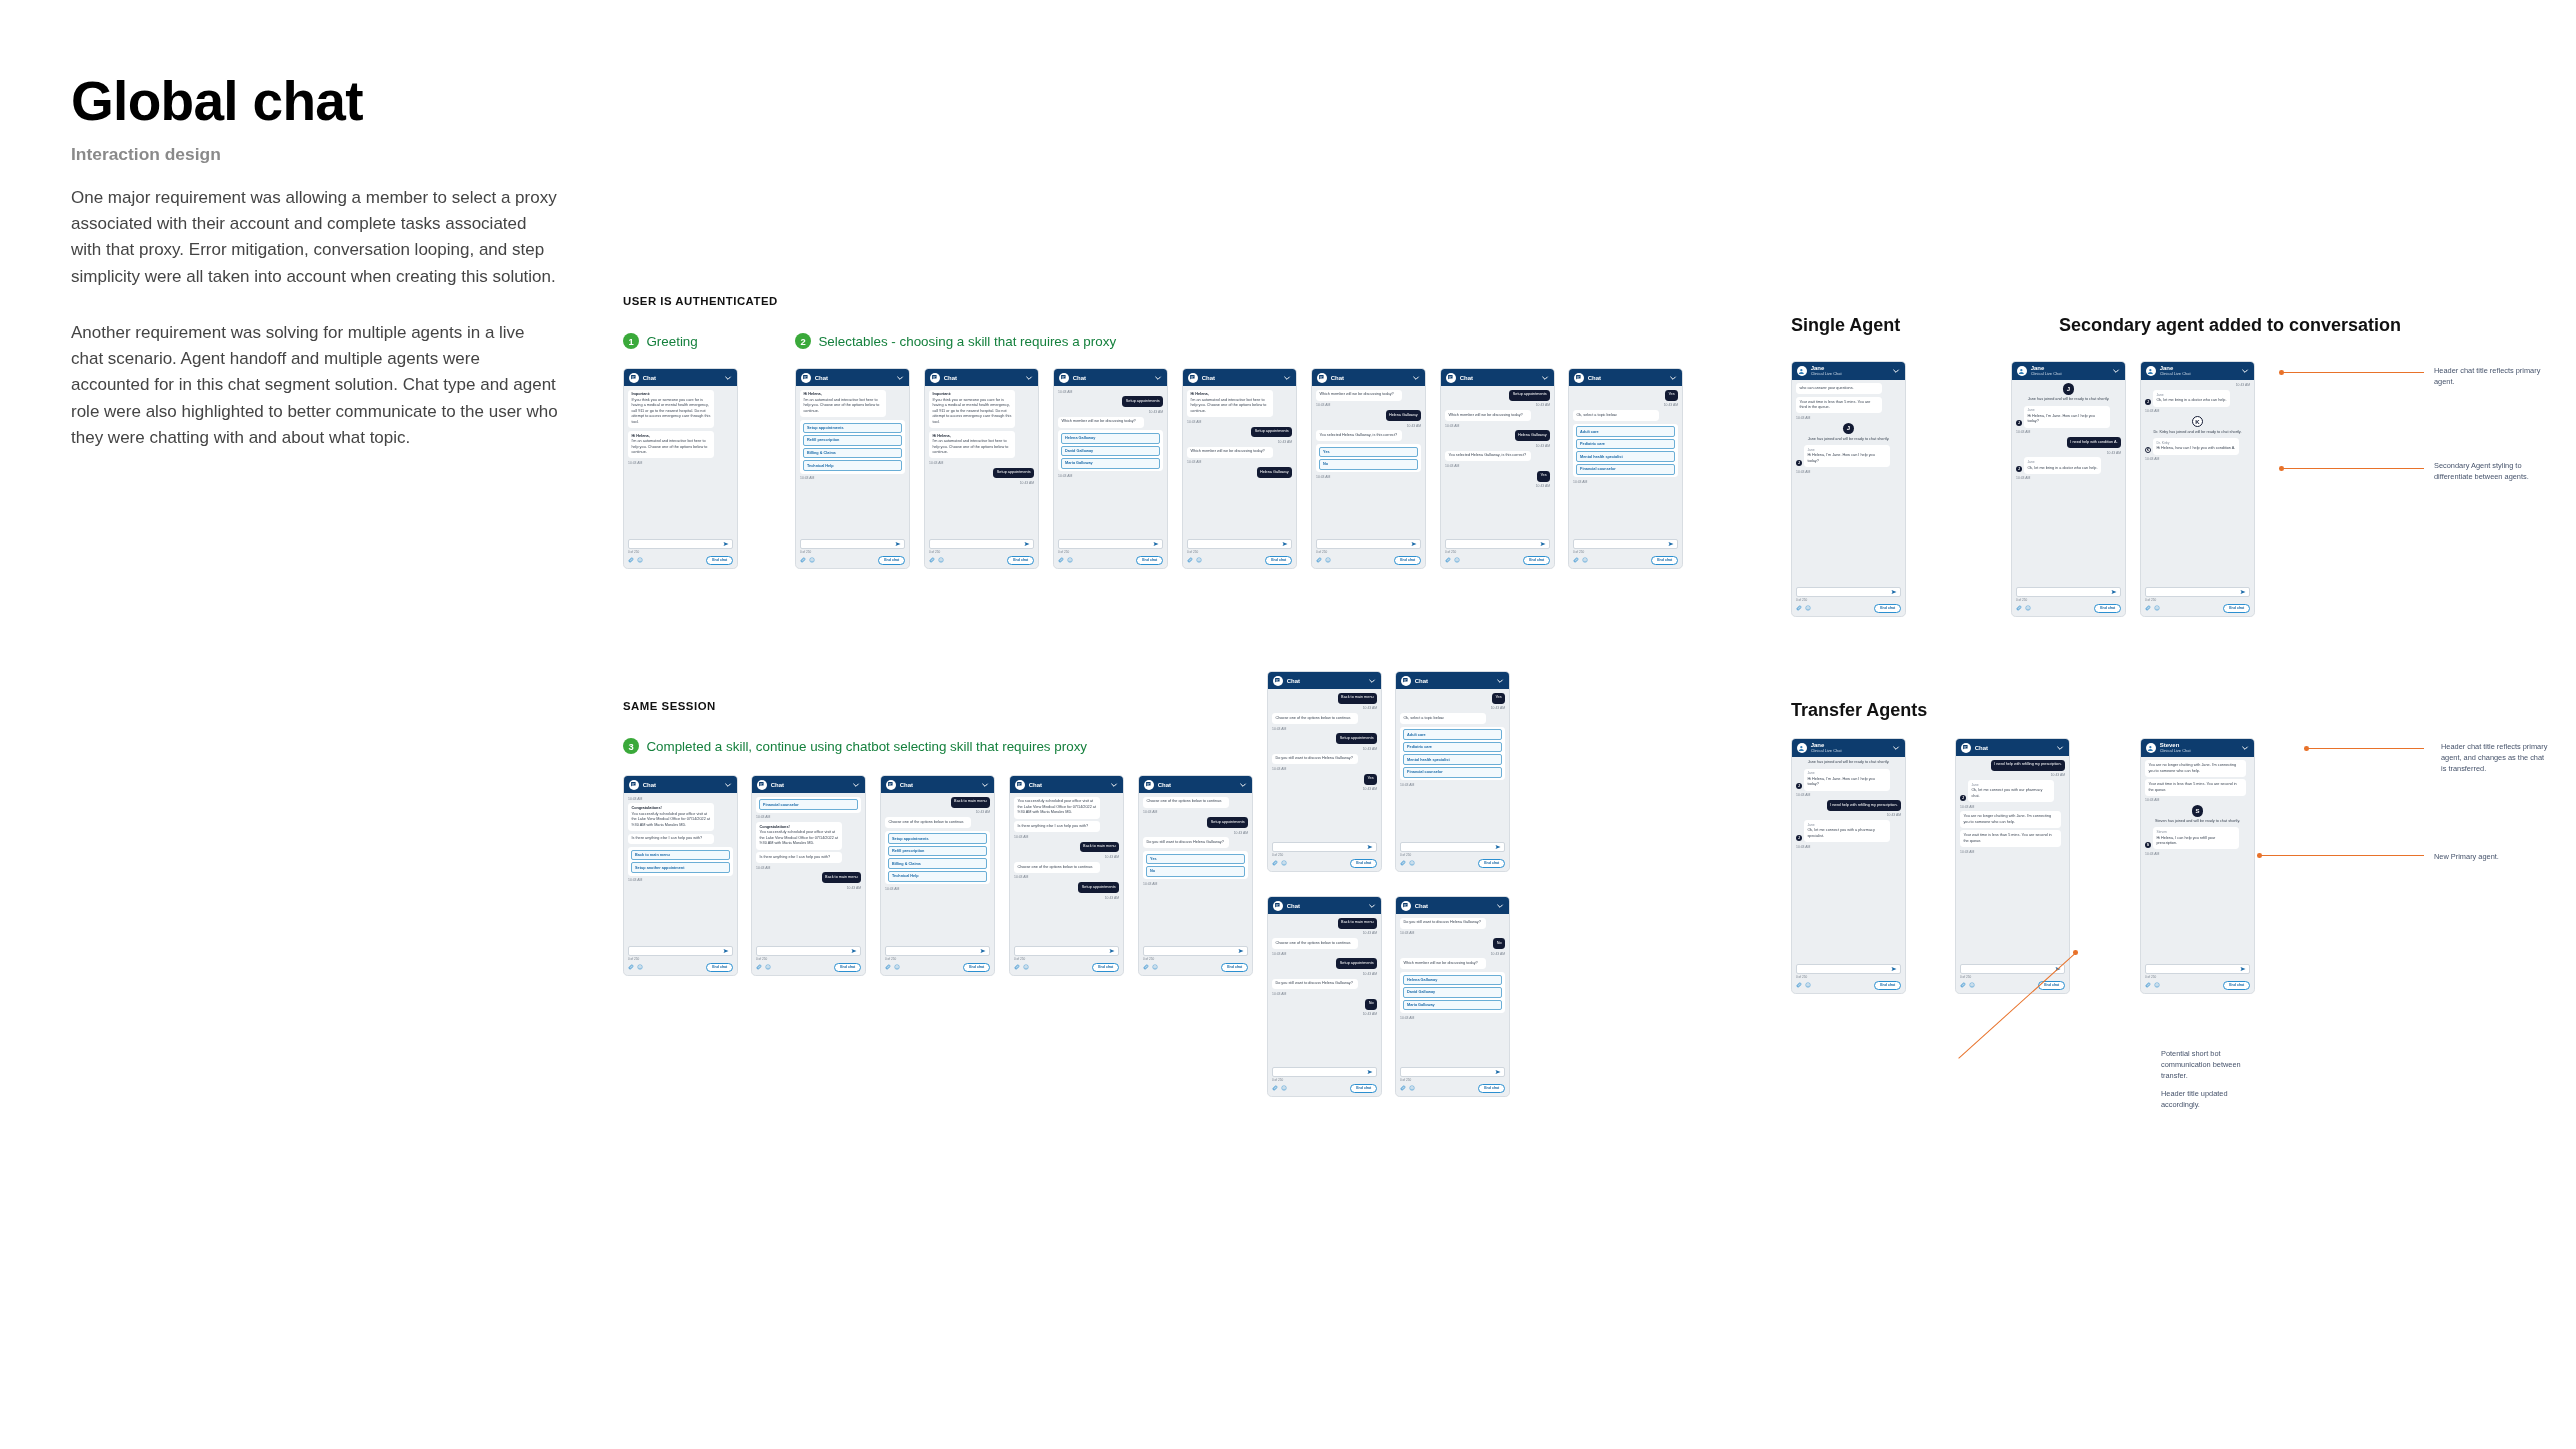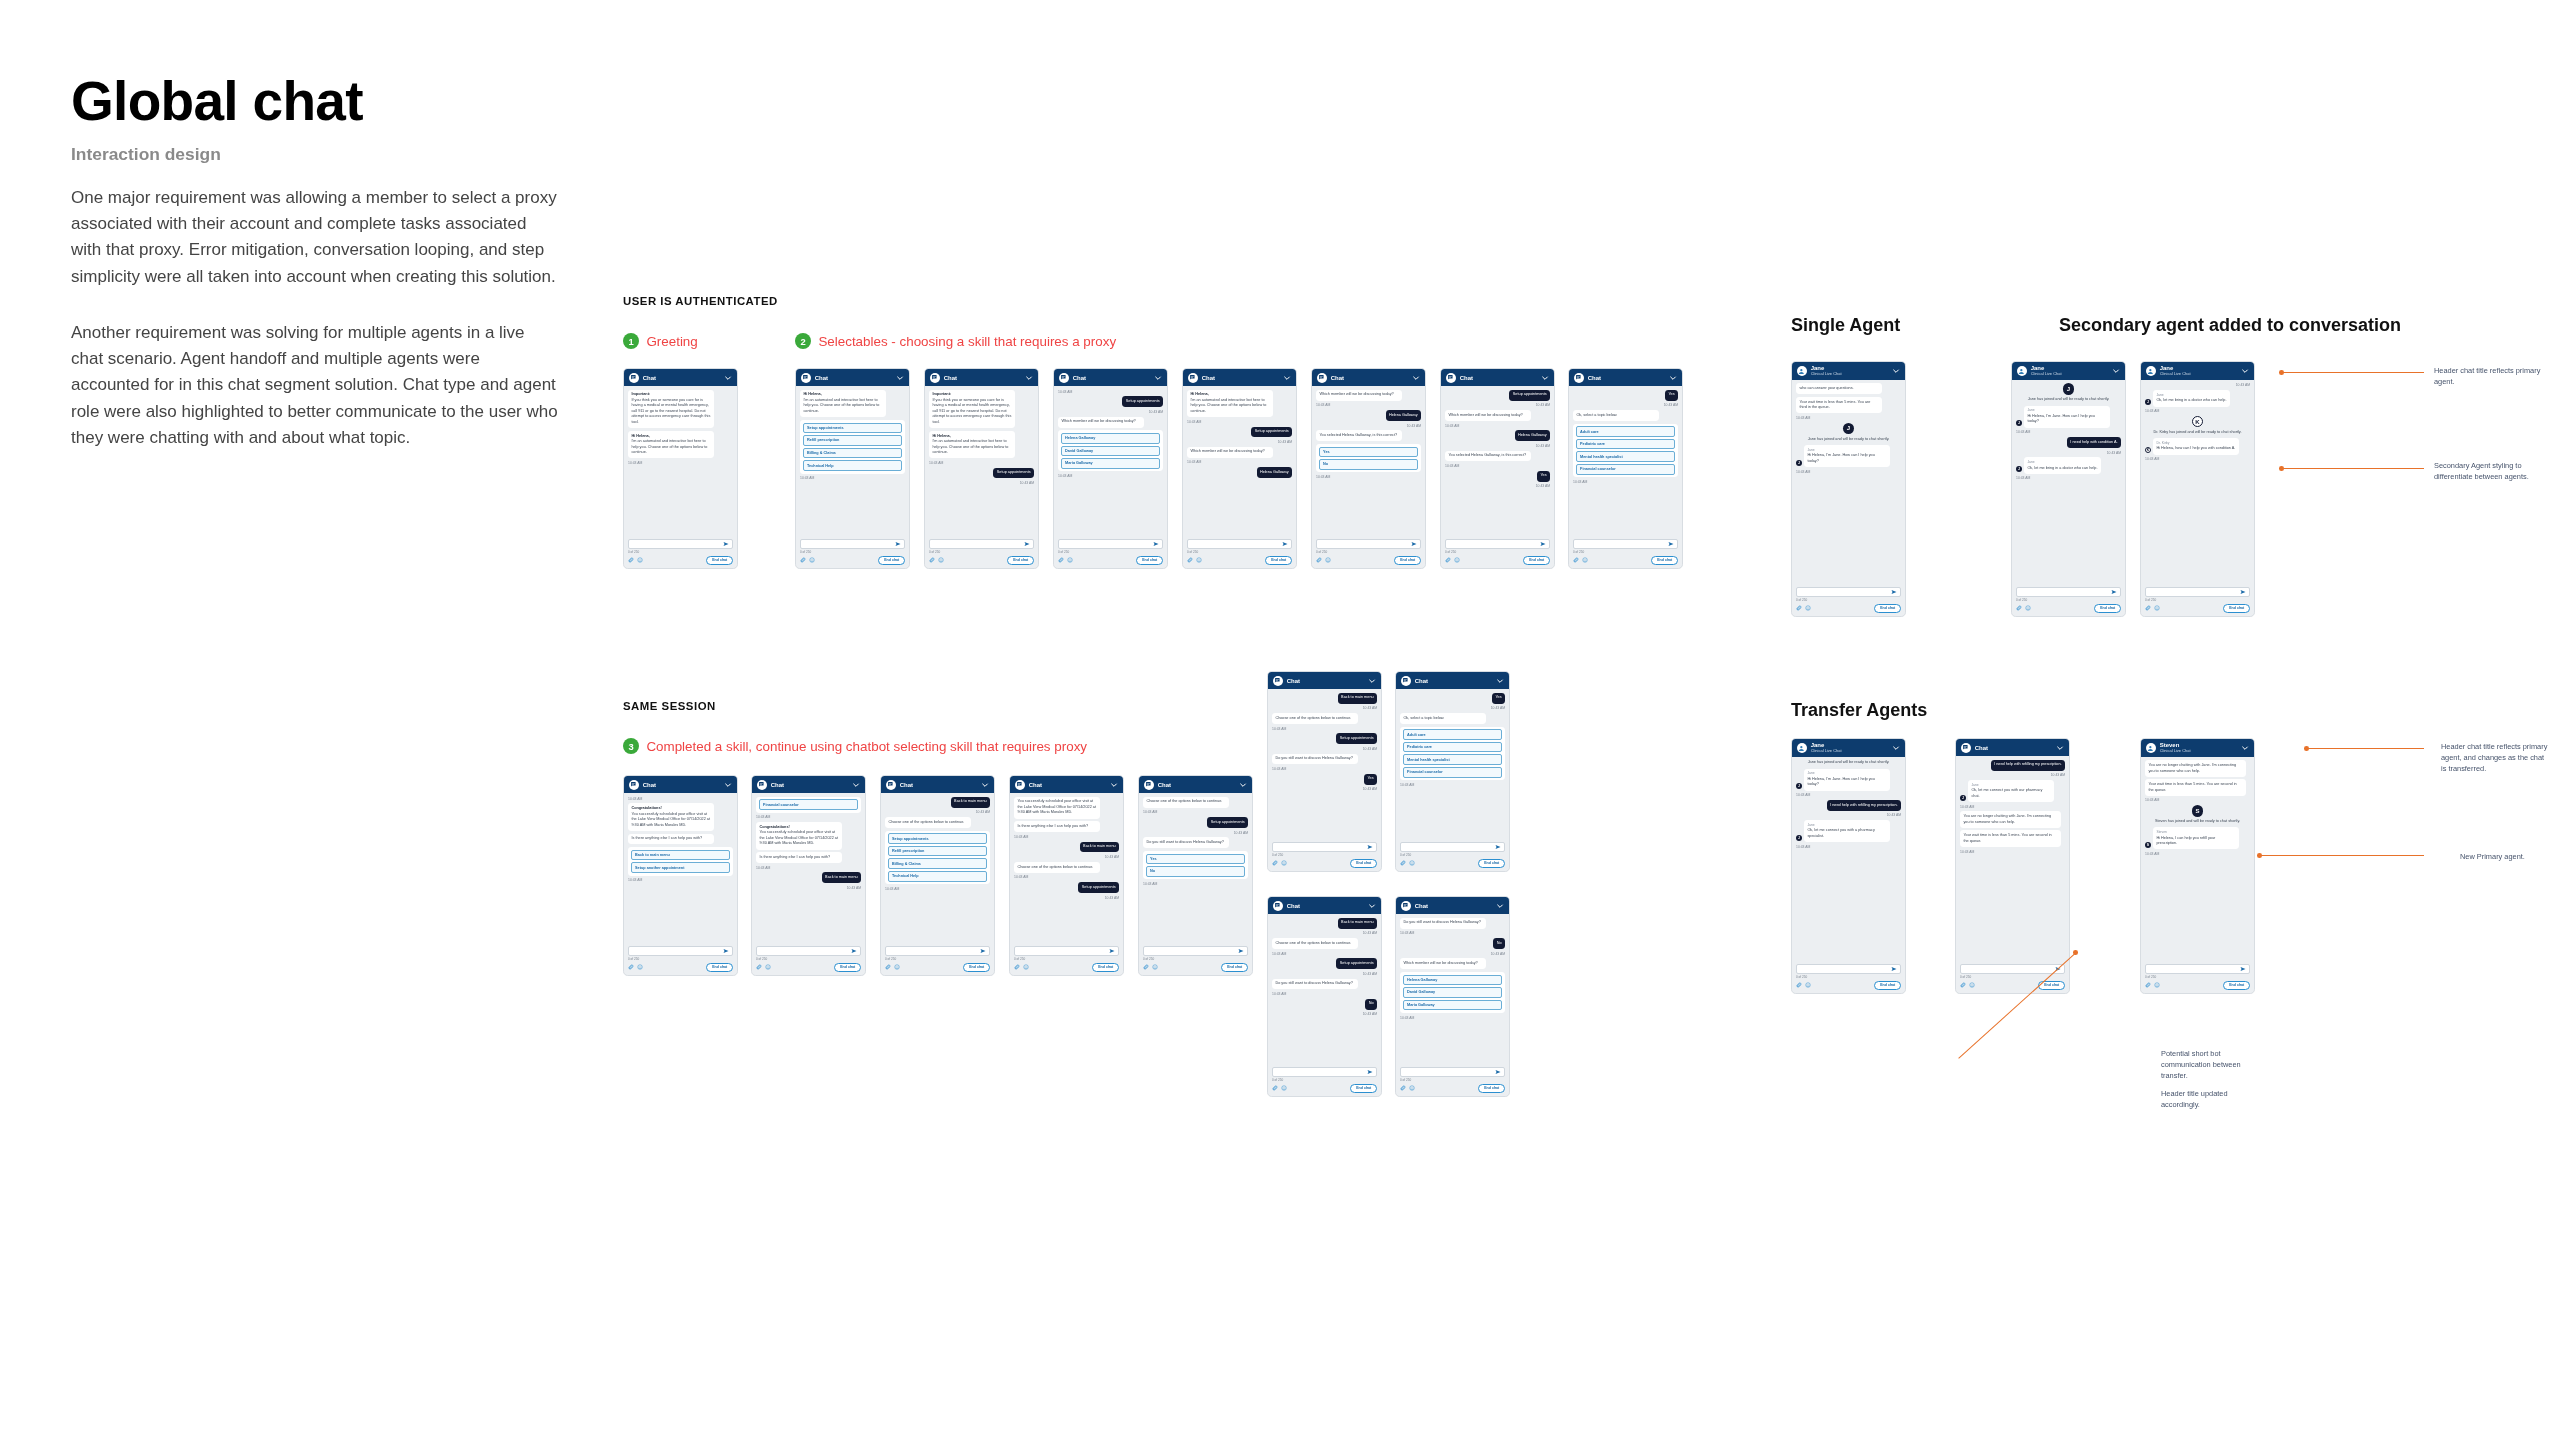--- a/index.html
+++ b/index.html
@@ -13,21 +13,21 @@
   .section-title { font-size:29.5px; font-weight:400; color:#111; margin-top:101px; }
   .body-copy { font-size:17px; line-height:1.55; color:#444; margin-top:20px; }
   .body-copy + .body-copy { margin-top:29.5px; }
 
   
   .flow-label { position:absolute; font-size:11.4px; font-weight:700; letter-spacing:0.5px; color:#111; }
   .group-title { position:absolute; font-size:18px; font-weight:700; color:#111; }
   .step { position:absolute; display:flex; align-items:center; gap:7.4px; }
   .step-badge { width:16px; height:16px; border-radius:50%; background:#3aa93a; color:#fff;
                 font-size:9.4px; font-weight:700; display:flex; align-items:center; justify-content:center; flex:none; }
-  .step-text { font-size:13.4px; color:#ef4444; white-space:nowrap; }
+  .step-text { font-size:13.4px; color:#15803d; white-space:nowrap; }
 
   
   .phone { position:absolute; width:115px; background:#eceff2; border:0.7px solid #d8dde2;
            border-radius:4.7px; overflow:hidden; display:flex; flex-direction:column; }
   .ph-head { background:#0d3c6e; color:#fff; display:flex; align-items:center; gap:4px;
              padding:3.4px 4.7px; min-height:17.4px; position:relative; }
   .ph-avatar { width:10px; height:10px; border-radius:50%; background:#fff; flex:none;
                display:flex; align-items:center; justify-content:center; }
   .ph-avatar svg { width:6.7px; height:6.7px; display:block; }
   .ph-title-wrap { display:flex; flex-direction:column; line-height:1.05; flex:1; min-width:0; }
@@ -1417,19 +1417,19 @@
 <div class="anno-dot" style="left:2279px; top:466px;"></div>
 <div class="anno-line" style="left:2282px; top:468px; width:142px;"></div>
 <div class="anno" style="left:2434px; top:460px;">Secondary Agent styling to differentiate between agents.</div>
 
 <div class="anno-dot" style="left:2304px; top:746px;"></div>
 <div class="anno-line" style="left:2306px; top:748px; width:118px;"></div>
 <div class="anno" style="left:2434px; top:741px;margin-left:7px;">Header chat title reflects primary agent, and changes as the chat is transferred.</div>
 
 <div class="anno-dot" style="left:2257px; top:853px;"></div>
 <div class="anno-line" style="left:2259px; top:855px; width:165px;"></div>
-<div class="anno" style="left:2434px; top:851px;margin-left:26px;">New Primary agent.</div>
+<div class="anno" style="left:2434px; top:851px;">New Primary agent.</div>
 
 <div class="anno-dot" style="left:2073px; top:950px;"></div>
 <div class="anno-line" style="left:2076px; top:952px; width:158px; transform:rotate(138deg);"></div>
 <div class="anno" style="left:2161px; top:1048px; width:101px;">Potential short bot communication between transfer.</div>
 <div class="anno" style="left:2161px; top:1088px; width:101px;">Header title updated accordingly.</div>
 
 
 </body></html>

